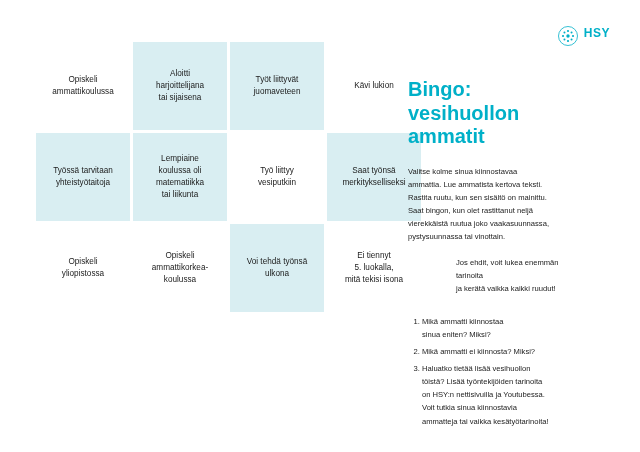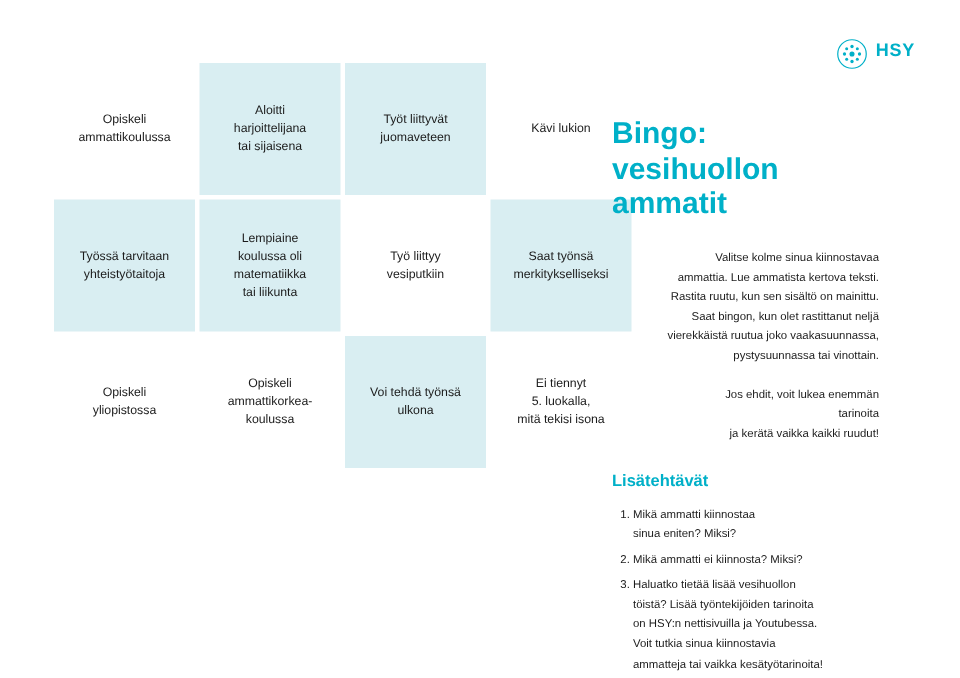--- a/index.html
+++ b/index.html
@@ -81,21 +81,20 @@
     color: #00b0c8;
     margin: 0 0 16px 0;
     white-space: pre-line;
   }
   .intro {
     font-size: 7.6px;
     line-height: 1.72;
     color: #1b1b1b;
     margin: 0 0 13px 0;
     white-space: pre-line;
-    text-align: right;
   }
   .intro.second {
     margin-bottom: 20px;
     margin-left: 48px;
   }
   .extra-title {
     font-size: 11px;
     font-weight: bold;
     color: #00b0c8;
     margin: 0 0 9px 0;
@@ -193,21 +192,20 @@
 vesihuollon
 ammatit</h1>
   <p class="intro">Valitse kolme sinua kiinnostavaa
 ammattia. Lue ammatista kertova teksti.
 Rastita ruutu, kun sen sisältö on mainittu.
 Saat bingon, kun olet rastittanut neljä
 vierekkäistä ruutua joko vaakasuunnassa,
 pystysuunnassa tai vinottain.</p>
   <p class="intro second">Jos ehdit, voit lukea enemmän tarinoita
 ja kerätä vaikka kaikki ruudut!</p>
-  <h2 class="extra-title">Lisätehtävät</h2>
   <ol class="extra-list">
     <li>Mikä ammatti kiinnostaa
 sinua eniten? Miksi?</li>
     <li>Mikä ammatti ei kiinnosta? Miksi?</li>
     <li>Haluatko tietää lisää vesihuollon
 töistä? Lisää työntekijöiden tarinoita
 on HSY:n nettisivuilla ja Youtubessa.
 Voit tutkia sinua kiinnostavia
 ammatteja tai vaikka kesätyötarinoita!</li>
   </ol>

